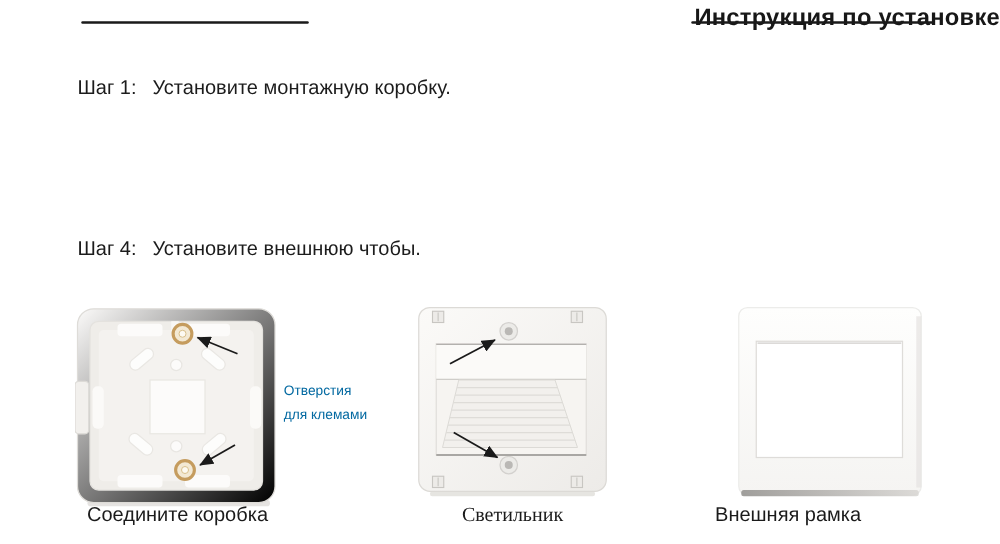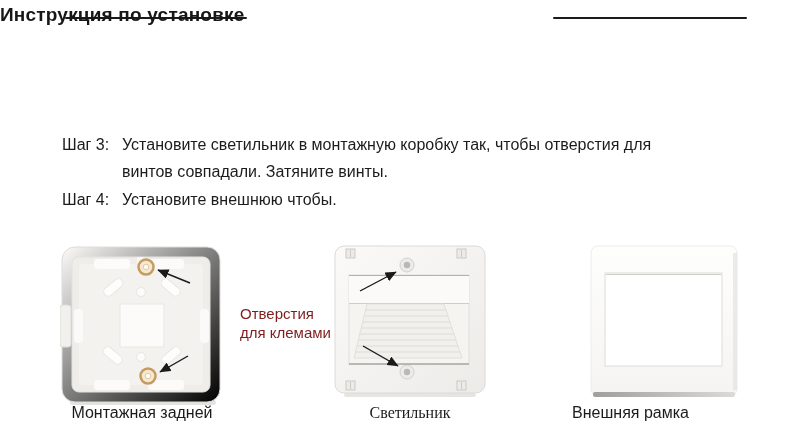--- a/index.html
+++ b/index.html
@@ -10,21 +10,21 @@
     width: 800px;
     height: 435px;
     background: #ffffff;
     overflow: hidden;
     color: #1b1b1b;
   }
   
   .title {
     position: absolute;
     left: 0; right: 0; top: 4px;
-    text-align: left;
+    text-align: right;
     font-size: 19px;
     font-weight: 700;
     letter-spacing: 0.2px;
     color: #171717;
   }
   .rule {
     position: absolute;
     top: 17px;
     height: 2px;
     background: #1a1a1a;
@@ -58,39 +58,39 @@
     font-size: 16px;
     line-height: 22px;
     text-align: center;
     color: #1b1b1b;
   }
   .cap-box   { left: 60px;  width: 164px; }
   .cap-lum   { left: 332px; width: 156px; font-family: Liberation Serif, serif; }
   .cap-frame { left: 555px; width: 151px; }
   .annotation {
     position: absolute;
-    left: 240px; top: 304px;
-    font-size: 15px;
+    left: 227px; top: 304px;
+    font-size: 11px;
     line-height: 19px;
-    color: #7f1d1d;
+    color: #0369a1;
   }
   .annotation span { display: block; }
 </style>
 </head>
 <body>
 
 <div class="page">
 
   <span class="rule rule-left"></span>
   <h1 class="title">Инструкция по установке</h1>
   <span class="rule rule-right"></span>
 
-  <div class="step s3">
-    <span class="step-label">Шаг 3:</span>
-    <span class="step-text">Установите светильник в монтажную коробку так, чтобы отверстия для винтов совпадали. Затяните винты.</span>
+  <div class="step s1">
+    <span class="step-label">Шаг 1:</span>
+    <span class="step-text">Установите монтажную коробку.</span>
   </div>
   <div class="step s4">
     <span class="step-label">Шаг 4:</span>
     <span class="step-text">Установите внешнюю чтобы.</span>
   </div>
 
   <div class="figure fig-box">
     <svg viewBox="0 0 164 166" width="164" height="166">
       <defs>
         <linearGradient id="gBox" x1="0" y1="0" x2="1" y2="1">
@@ -208,17 +208,17 @@
         </linearGradient>
       </defs>
       <rect x="2" y="2" width="146" height="150" rx="7" fill="url(#gFr)" stroke="#ececea"></rect>
       <rect x="144" y="9" width="4" height="137" fill="#e5e3e1" opacity="0.7"></rect>
       <rect x="4" y="148" width="142" height="5" rx="2" fill="url(#gFrShadow)" opacity="0.85"></rect>
       <rect x="16" y="29" width="117" height="93" fill="#ffffff" stroke="#dedcd9"></rect>
       <line x1="17" y1="30.5" x2="132" y2="30.5" stroke="#d0cecb"></line>
     </svg>
   </div>
 
-  <div class="caption cap-box">Монтажная задней</div>
+  <div class="caption cap-box">Соедините коробка</div>
   <div class="caption cap-lum">Светильник</div>
   <div class="caption cap-frame">Внешняя рамка</div>
 
 </div>
 
 </body></html>

